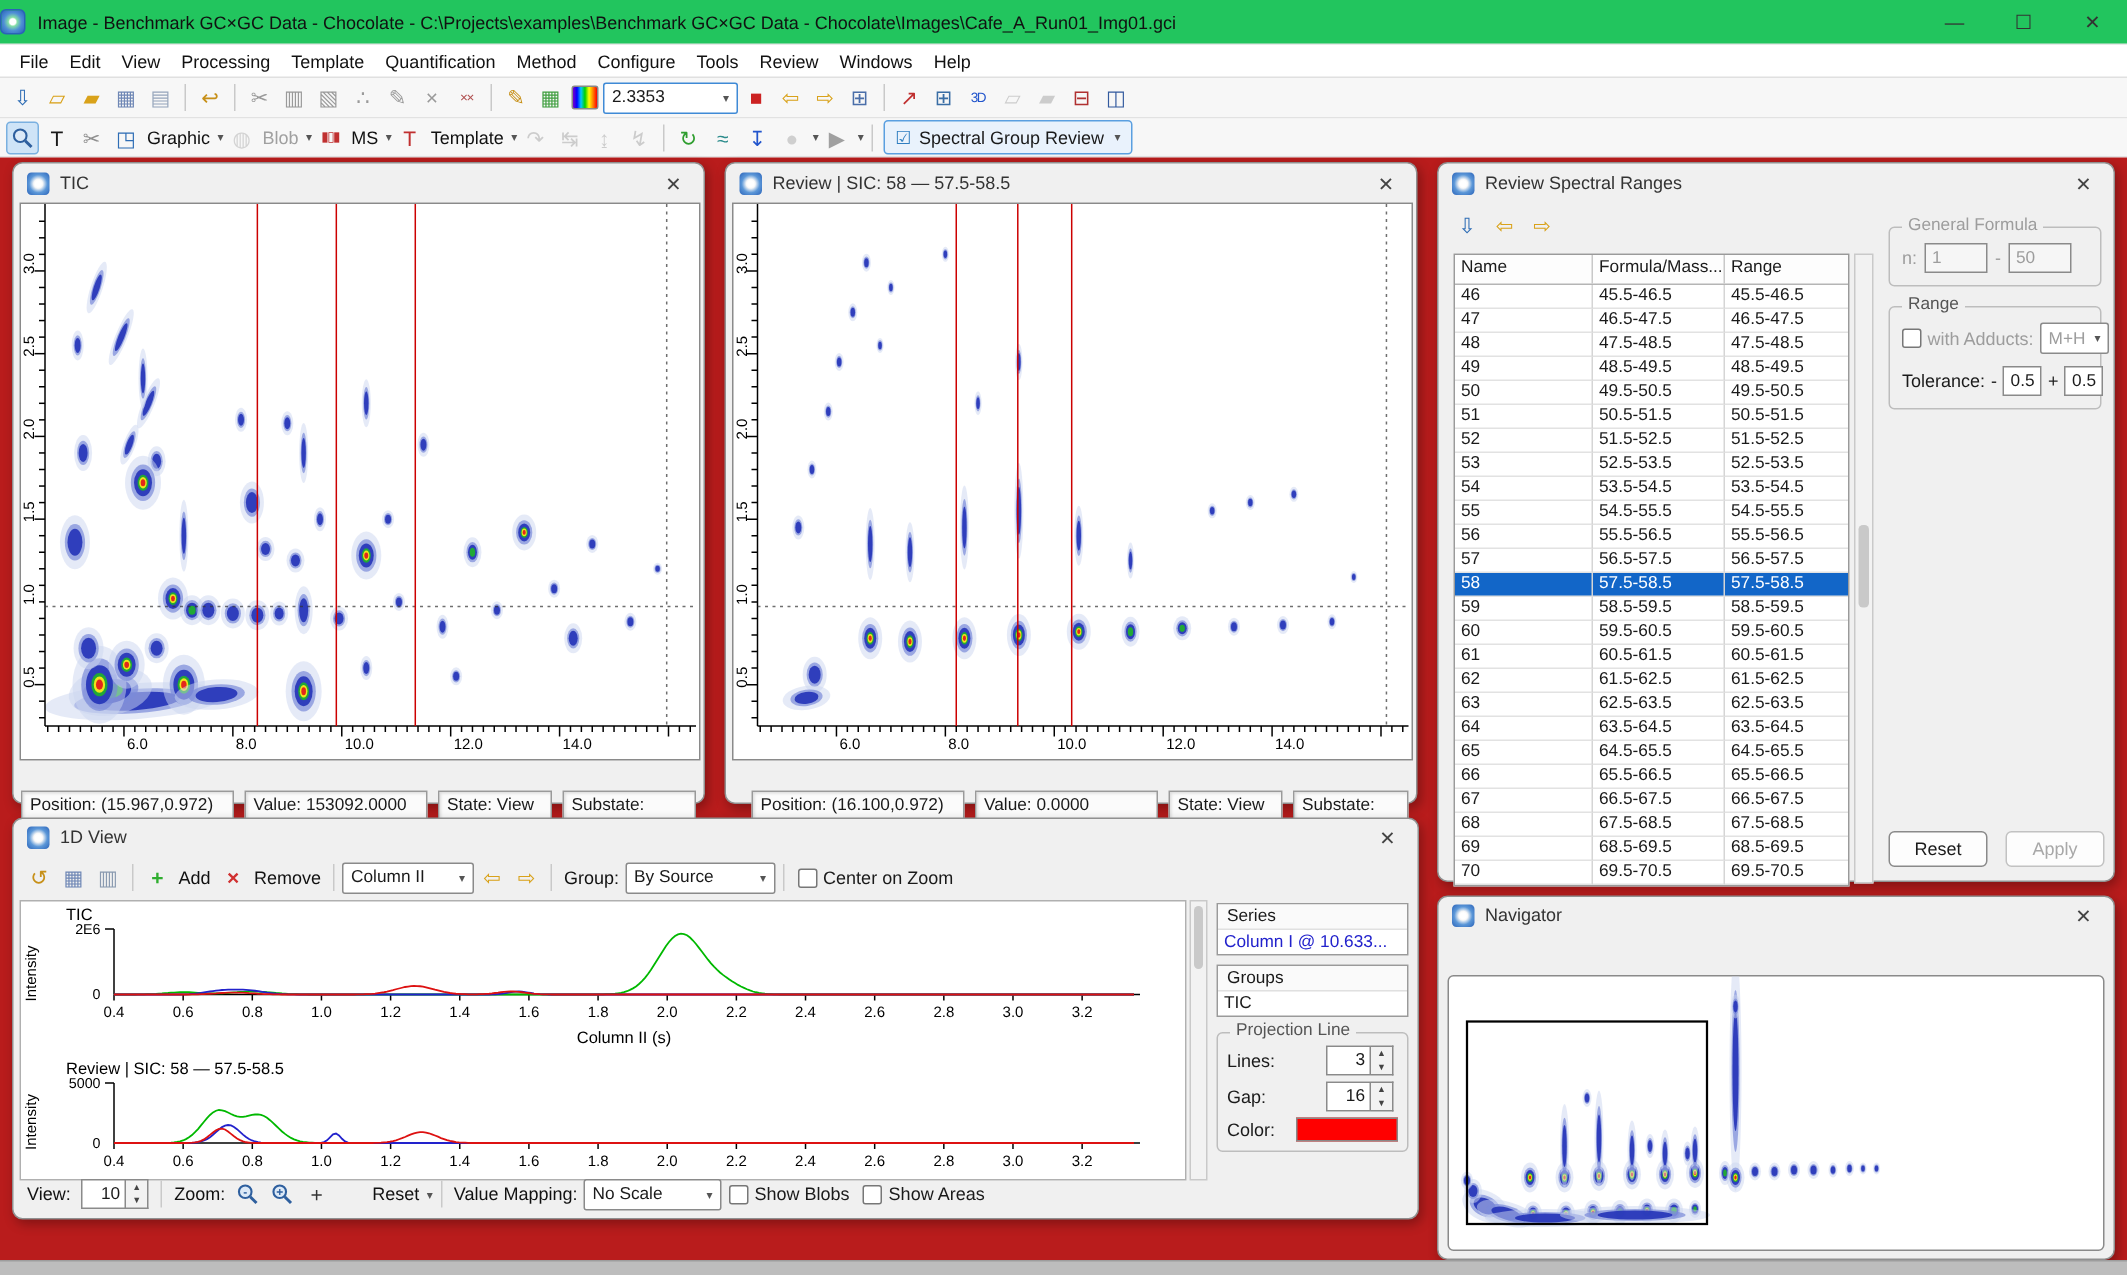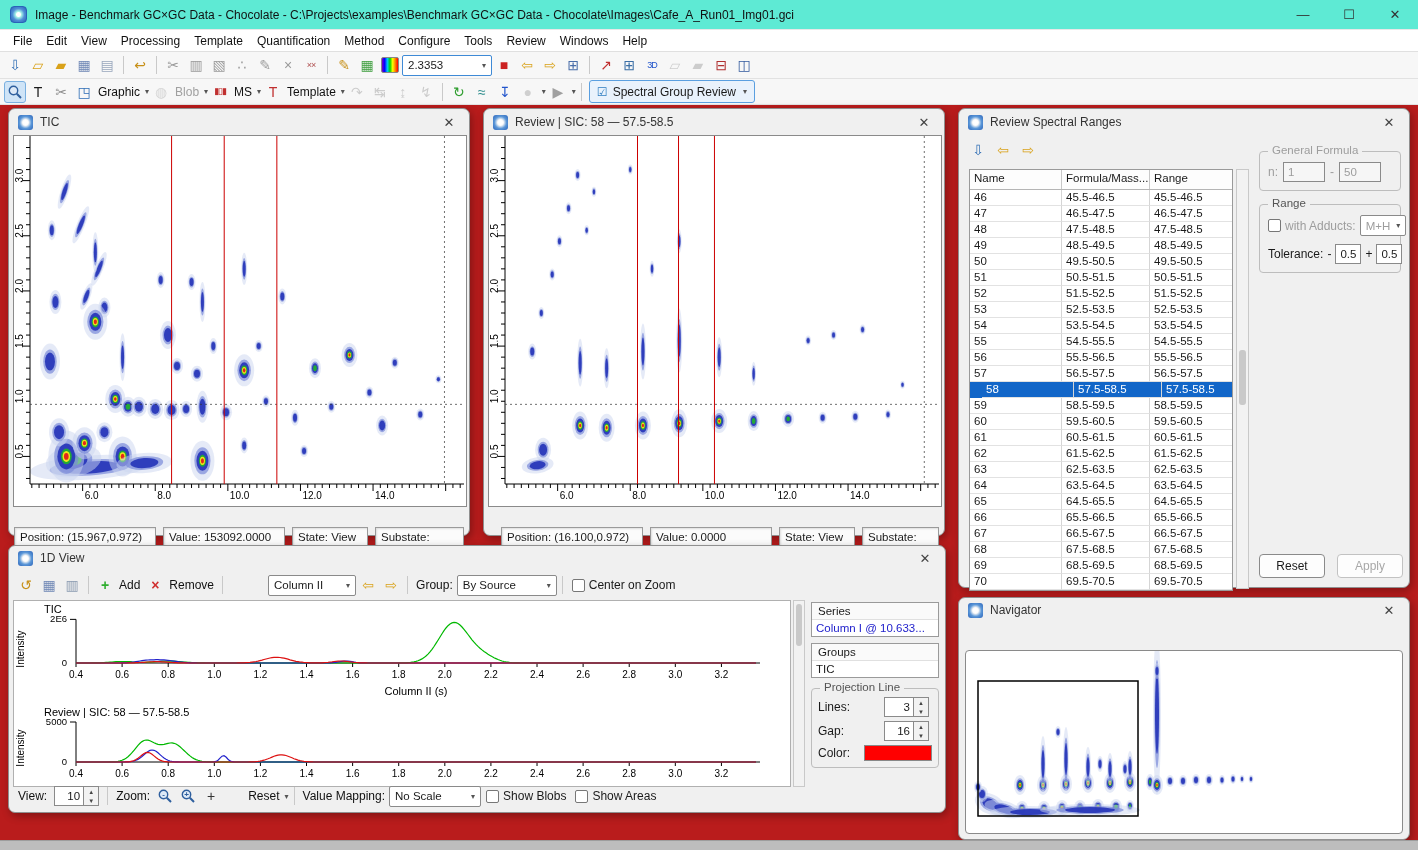--- a/index.html
+++ b/index.html
@@ -1,20 +1,20 @@
 <!DOCTYPE html>
 <html><head>
 <meta charset="utf-8">
 <style>
   * { margin:0; padding:0; box-sizing:border-box; }
   html,body { width:1418px; height:850px; overflow:hidden; font-family:"Liberation Sans", sans-serif; font-size:12px; color:#1a1a1a; background:#ffffff; }
   .row { display:flex; align-items:center; }
 
   
-  #titlebar { height:30px; background:#5eead4; display:flex; align-items:center; padding-left:10px; border-bottom:1px solid #e8e8e8; }
+  #titlebar { height:30px; background:#22c55e; display:flex; align-items:center; border-bottom:1px solid #e8e8e8; }
   .appicon { width:17px; height:17px; border-radius:4px; background:radial-gradient(circle at 50% 50%, #ffffff 0 2px, rgba(255,255,255,.45) 3px, #4f8fd6 6px, #2a62b8 100%); border:1px solid #2a62b8; margin-right:8px; flex:0 0 auto; }
   #title-text { font-size:12px; color:#111; white-space:nowrap; overflow:hidden; }
   #caption-btns { margin-left:auto; display:flex; height:30px; }
   .cap { width:46px; display:flex; align-items:center; justify-content:center; font-size:13px; color:#333; }
   #menubar { height:22px; background:#fff; display:flex; align-items:center; padding-left:6px; border-bottom:1px solid #e0e0e0; }
   .menu-item { padding:2px 7px; font-size:12px; color:#111; border-radius:3px; }
 
   
   .toolbar { height:27px; background:#f7f7f7; display:flex; align-items:center; padding:0 4px; border-bottom:1px solid #e2e2e2; gap:1px; }
   .ico { width:22px; height:22px; display:flex; align-items:center; justify-content:center; font-size:14px; border-radius:3px; border:1px solid transparent; line-height:1; }
@@ -48,21 +48,21 @@
   .plotpane { position:absolute; background:#fff; border:1px solid #8a8a8a; }
   .statusbar { position:absolute; display:flex; gap:7px; align-items:center; }
   .sfield { height:20px; border:1px solid #9a9a9a; background:#fbfbfb; box-shadow:inset 1px 1px 2px rgba(0,0,0,.12); display:flex; align-items:center; padding:0 5px; font-size:11.5px; white-space:nowrap; overflow:hidden;margin-top:31px; }
 
   
   #sr-table { position:absolute; left:10px; top:60px; width:264px; border:1px solid #9a9a9a; background:#fff; font-size:11.5px; }
   .sr-head { display:flex; border-bottom:1px solid #b5b5b5; background:#fdfdfd; }
   .sr-head div { padding:2px 4px; border-right:1px solid #c8c8c8; font-size:11.5px; height:19px; }
   .sr-row { display:flex; height:16px; }
   .sr-row div { padding:0 4px; border-right:1px solid #d5d5d5; border-bottom:1px solid #e2e2e2; overflow:hidden; white-space:nowrap; line-height:15px; }
-  .sr-row.selected { background:#1266c8; color:#fff;padding-left:12px; }
+  .sr-row.selected { background:#1266c8; color:#fff; }
   .c-name { width:92px; flex:0 0 auto; }
   .c-formula { width:88px; flex:0 0 auto; }
   .c-range { flex:1; border-right:none !important; }
   .scrolltrack { position:absolute; background:#f2f2f2; border:1px solid #c9c9c9; }
   .scrollthumb { position:absolute; background:#c9c9c9; border-radius:3px; }
 
   .fs { position:relative; border:1px solid #bdbdbd; border-radius:4px; padding:10px 8px 8px; }
   .fs-lg { position:absolute; top:-8px; left:8px; background:#f0f0f0; padding:0 4px; font-size:11.5px; color:#555; }
   .fs-lg.dis { color:#9d9d9d; }
   .field { height:20px; border:1px solid #8a8a8a; background:#fff; display:flex; align-items:center; padding:0 4px; font-size:11.5px; }
@@ -1109,21 +1109,21 @@
         <div class="tsep"></div>
         <div class="row">
           <div class="ico" style="color: rgb(47, 174, 47); font-weight: 700;">+</div>
           <div class="tlabel">Add</div>
         </div>
         <div class="row">
           <div class="ico" style="color: rgb(208, 48, 48); font-weight: 700;">×</div>
           <div class="tlabel">Remove</div>
         </div>
         <div class="tsep"></div>
-        <div class="combo" style="width: 88px; margin-left: 40px;">
+        <div class="combo" style="width: 88px;">
           <span>Column II</span>
           <span class="chev">▾</span>
         </div>
         <div class="ico" style="color: rgb(217, 162, 26);">⇦</div>
         <div class="ico" style="color: rgb(217, 162, 26);">⇨</div>
         <div class="tsep"></div>
         <div class="tlabel">Group:</div>
         <div class="combo" style="width: 100px;">
           <span>By Source</span>
           <span class="chev">▾</span>

